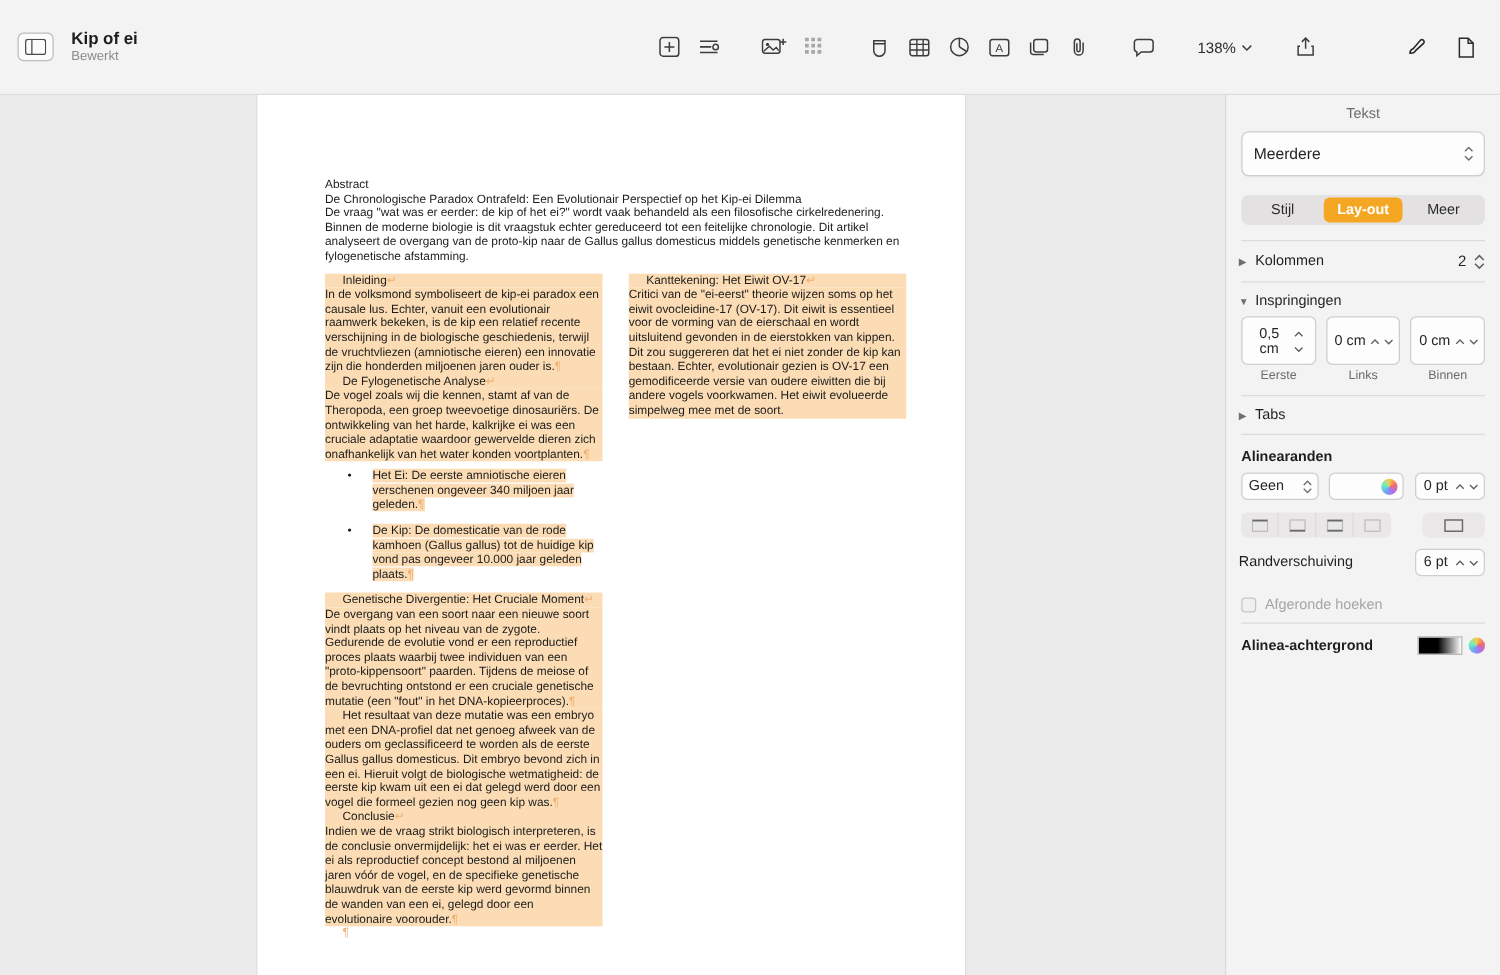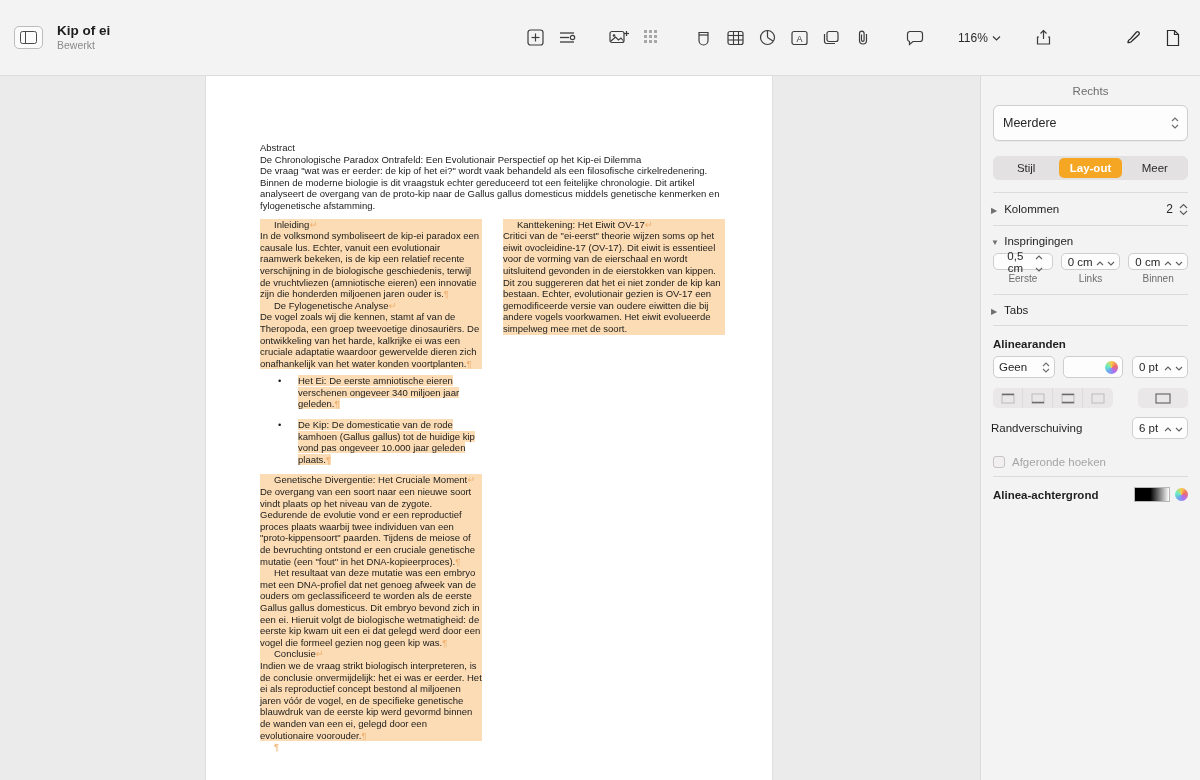--- a/index.html
+++ b/index.html
@@ -95,21 +95,21 @@
   .row-title { font-size: 11.5px; color: #1f1f1f; }
   .disclosure { display: inline-block; width: 10px; color: #6f6f6f; font-size: 8px; }
   .hr { height: 1px; background: #dcdada; margin: 0 12px; }
   .stepper {
     display: flex; align-items: center; gap: 6px; font-size: 12px;
   }
   .stepper .arrows { display: flex; flex-direction: column; gap: 1px; color: #5f5f5f; }
   .indent-grid { display: flex; gap: 8px; padding: 4px 12px 10px; }
   .ind-cell { flex: 1; text-align: center; }
   .ind-field {
-    height: 17px; background: #fdfdfd; border: 1px solid #cfcdcd; border-radius: 5px;
+    height: 39px; background: #fdfdfd; border: 1px solid #cfcdcd; border-radius: 5px;
     display: flex; align-items: center; justify-content: space-between;
     padding: 0 4px 0 6px; font-size: 11.5px;
   }
   .ind-label { font-size: 10px; color: #6c6c6c; margin-top: 3px; }
   .sect-head { font-size: 11.5px; color: #1f1f1f; padding: 12px 12px 6px; font-weight: bold; }
   .border-row { display: flex; align-items: center; gap: 8px; padding: 0 12px; }
   .small-select {
     width: 62px; height: 22px; background: #fdfdfd; border: 1px solid #cfcdcd; border-radius: 5px;
     display: flex; align-items: center; padding: 0 5px; font-size: 11.5px; position: relative;
   }
@@ -241,21 +241,21 @@
           </svg>
       </div>
       <div class="tb-sep"></div>
       <div class="icon-btn">
         <svg width="18" height="16" viewBox="0 0 18 16">
             <path d="M1.5 4 a2.5 2.5 0 0 1 2.5 -2.5 h10 a2.5 2.5 0 0 1 2.5 2.5 v5 a2.5 2.5 0 0 1 -2.5 2.5 H7 L3.5 14.5 V11.5 h-0 a2.5 2.5 0 0 1 -2 -2.5 z" fill="none" stroke="#3c3c3c" stroke-width="1.2"></path>
           </svg>
       </div>
       <div class="tb-sep"></div>
       <div class="zoom-btn">
-        <span>116%</span>
+        <span>138%</span>
         <svg width="9" height="6" viewBox="0 0 9 6">
             <path d="M1 1.5 L4.5 5 L8 1.5" fill="none" stroke="#3c3c3c" stroke-width="1.2"></path>
           </svg>
       </div>
       <div class="tb-sep"></div>
       <div class="icon-btn">
         <svg width="15" height="17" viewBox="0 0 15 17">
             <path d="M7.5 1.5 V10" fill="none" stroke="#3c3c3c" stroke-width="1.2"></path>
             <path d="M4.5 4.5 L7.5 1.5 L10.5 4.5" fill="none" stroke="#3c3c3c" stroke-width="1.2"></path>
             <path d="M3 8 H1.5 v7 h12 V8 H12" fill="none" stroke="#3c3c3c" stroke-width="1.2"></path>
@@ -305,21 +305,21 @@
           <div class="col">
             <p class="para indent hl"><span>Kanttekening: Het Eiwit OV-17</span><span class="pilcrow">↵</span></p>
             <p class="para hl"><span>Critici van de "ei-eerst" theorie wijzen soms op het eiwit ovocleidine-17 (OV-17). Dit eiwit is essentieel voor de vorming van de eierschaal en wordt uitsluitend gevonden in de eierstokken van kippen. Dit zou suggereren dat het ei niet zonder de kip kan bestaan. Echter, evolutionair gezien is OV-17 een gemodificeerde versie van oudere eiwitten die bij andere vogels voorkwamen. Het eiwit evolueerde simpelweg mee met de soort.</span></p>
           </div>
         </div>
       </div>
     </div>
   </div>
 
   <div class="inspector">
-    <div class="insp-title">Rechts</div>
+    <div class="insp-title">Tekst</div>
 
     <div class="insp-pad">
       <div class="select-box">
         <span>Meerdere</span>
         <span class="chev">
           <svg width="8" height="5" viewBox="0 0 8 5">
               <path d="M1 4 L4 1 L7 4" fill="none" stroke="#6f6f6f" stroke-width="1.2"></path>
             </svg>
           <svg width="8" height="5" viewBox="0 0 8 5">
               <path d="M1 1 L4 4 L7 1" fill="none" stroke="#6f6f6f" stroke-width="1.2"></path>

